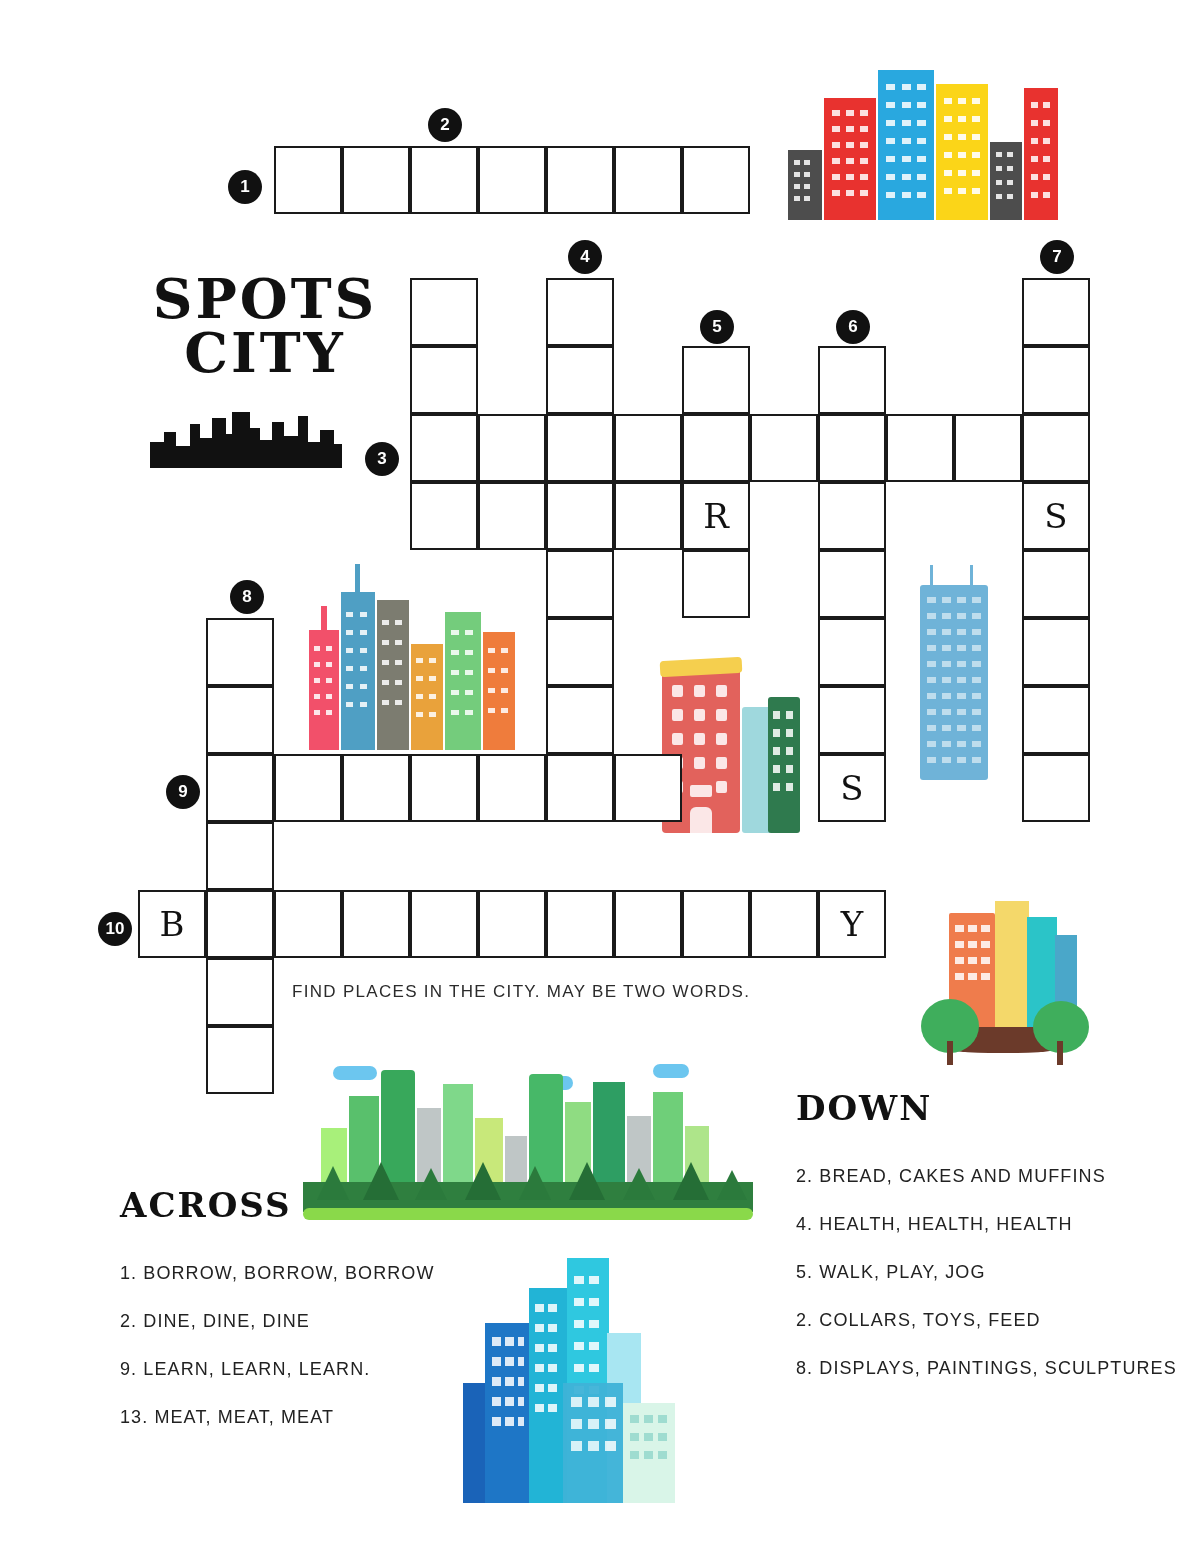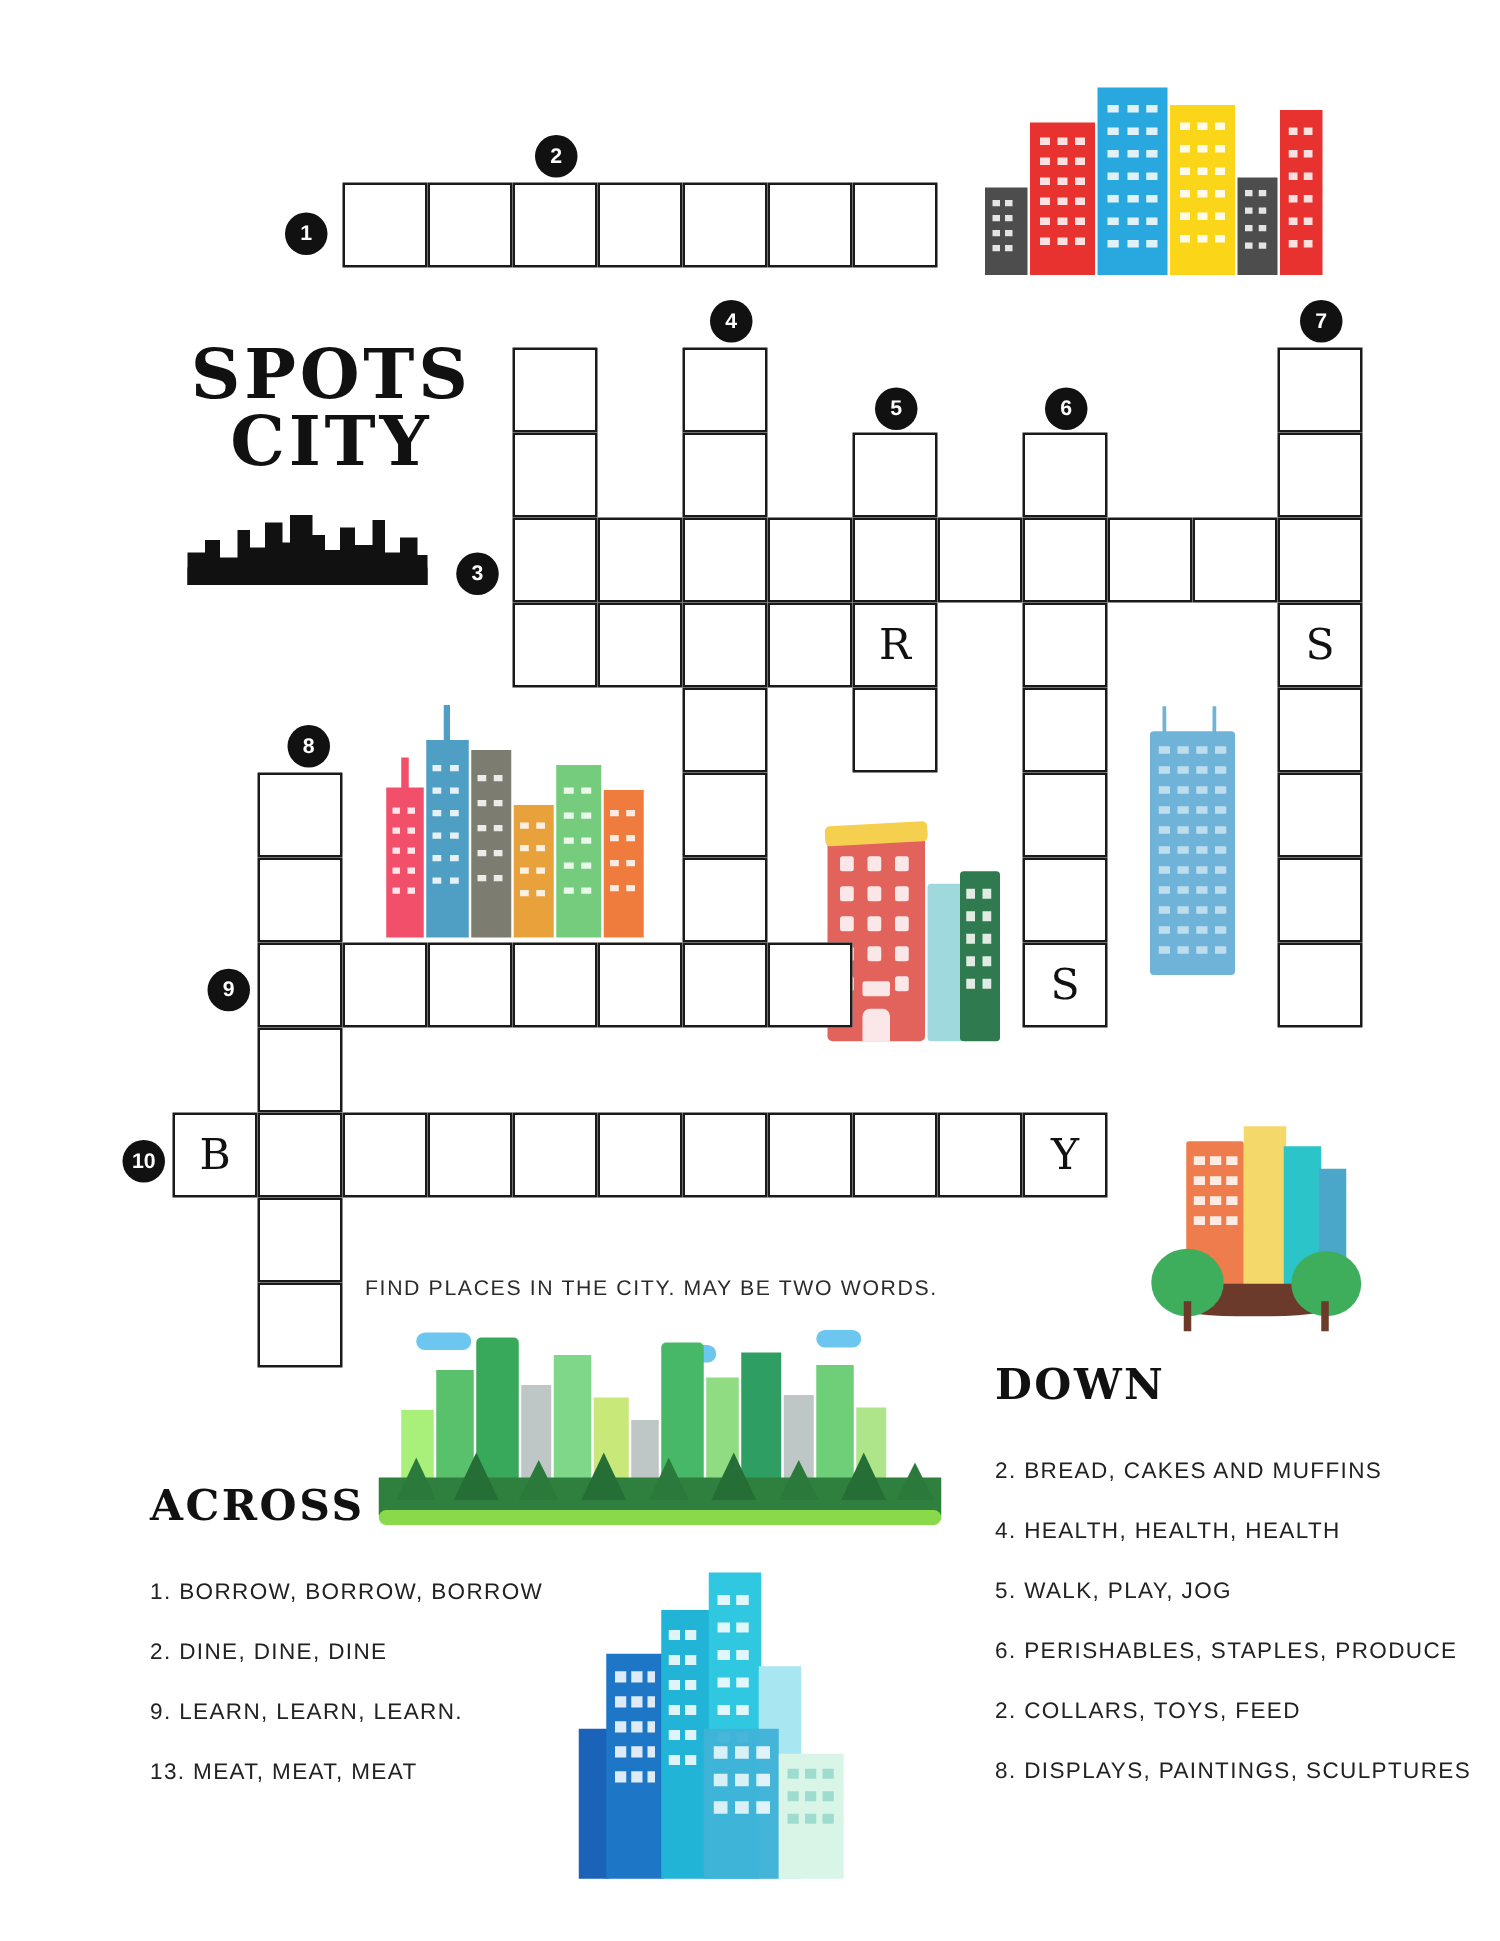--- a/index.html
+++ b/index.html
@@ -86,21 +86,21 @@
     position: absolute;
     bottom: 0;
     background: #111;
     display: block;
   }
 
   
   #hint-text {
     position: absolute;
     left: 292px;
-    top: 1021px;
+    top: 982px;
     font-family: "Liberation Sans", sans-serif;
     font-size: 17px;
     letter-spacing: 1.3px;
     color: #2b2b2b;
   }
 
   
   .clue-head {
     font-family: "DejaVu Serif", serif;
     font-weight: bold;
@@ -702,19 +702,18 @@
       <div class="clue-item">13. MEAT, MEAT, MEAT</div>
     </div>
   </div>
 
   <div id="down-block">
     <div class="clue-head">DOWN</div>
     <div class="clue-list">
       <div class="clue-item">2. BREAD, CAKES AND MUFFINS</div>
       <div class="clue-item">4. HEALTH, HEALTH, HEALTH</div>
       <div class="clue-item">5. WALK, PLAY, JOG</div>
-      <div class="clue-item">6. PERISHABLES, STAPLES, PRODUCE</div>
       <div class="clue-item">2. COLLARS, TOYS, FEED</div>
       <div class="clue-item">8. DISPLAYS, PAINTINGS, SCULPTURES</div>
     </div>
   </div>
 
 </div>
 
 </body></html>

